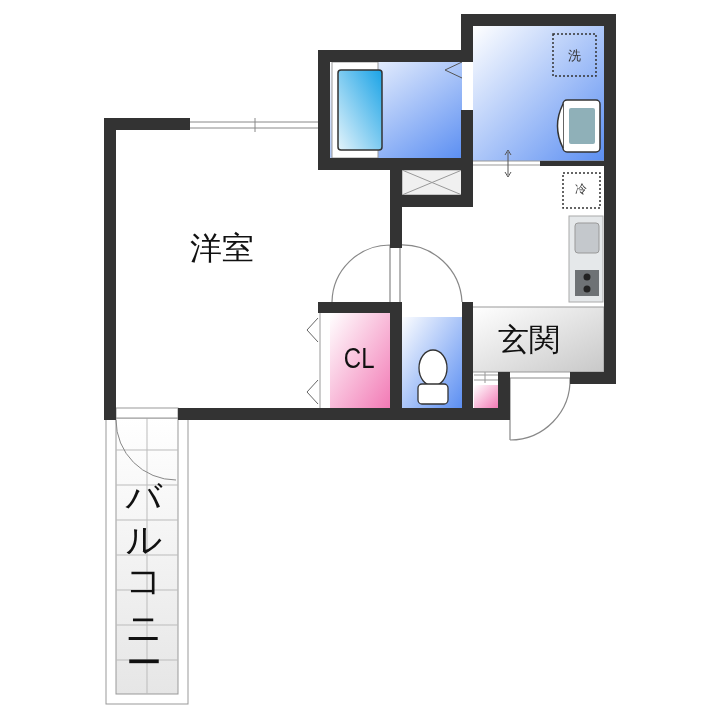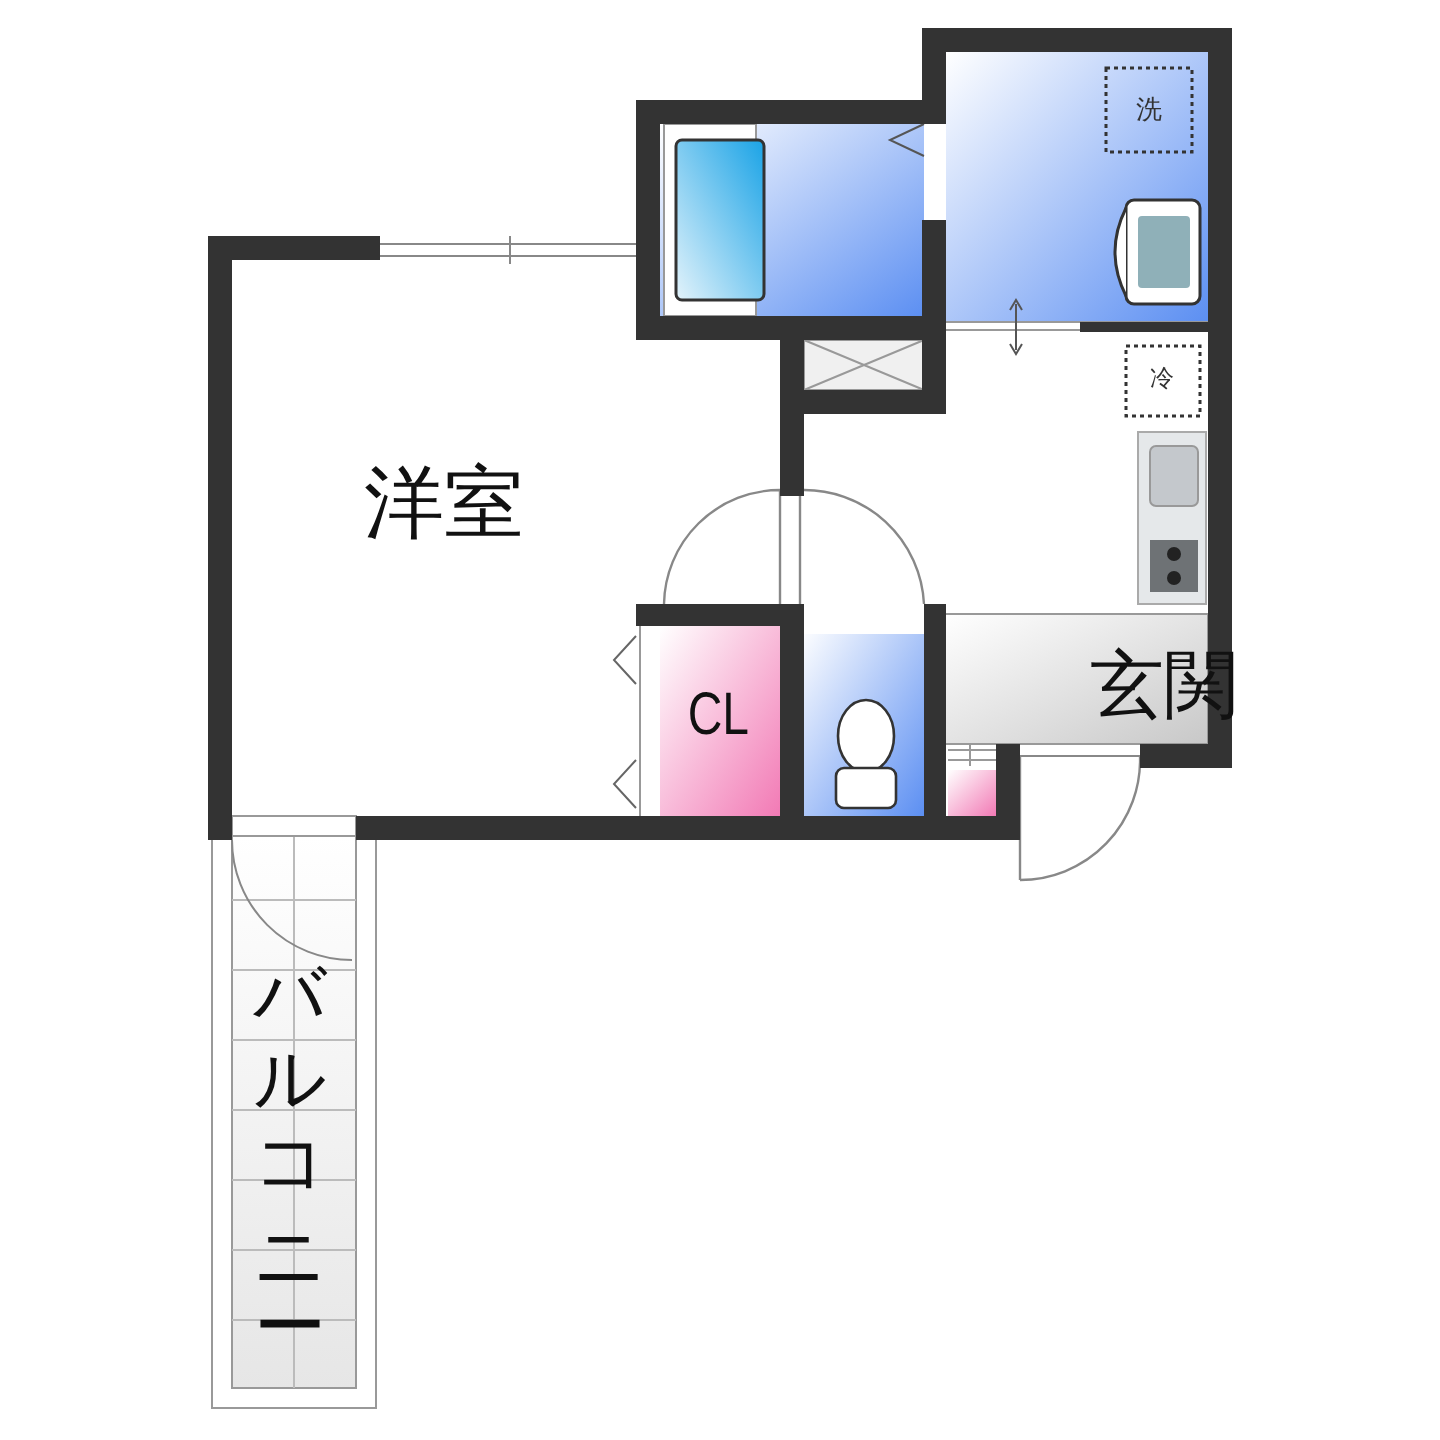--- a/index.html
+++ b/index.html
@@ -1,19 +1,19 @@
 <!DOCTYPE html>
 <html><head>
 <meta charset="utf-8">
 <style>
   html, body { margin:0; padding:0; background:#ffffff; }
   body { width:720px; height:720px; position:relative; overflow:hidden; font-family:"DejaVu Sans", sans-serif; }
   svg { position:absolute; left:0; top:0; }
   .lbl { position:absolute; color:#111; font-family:"DejaVu Sans", sans-serif; line-height:1; white-space:nowrap; }
-  .room-label { font-size:40px; text-align:center; }
+  .room-label { font-size:32px; text-align:center; }
   .cl-label { font-size:30px; font-family:"Liberation Sans Narrow","Liberation Sans", sans-serif; transform:scaleX(0.8); }
   .small-label { font-size:13px; color:#333; }
   .balcony-label { font-size:36px; writing-mode:vertical-rl; letter-spacing:6px; }
 </style>
 </head>
 <body>
 
 <svg width="720" height="720" viewBox="0 0 720 720">
   <defs>
     <linearGradient id="blueGrad" x1="0" y1="0" x2="1" y2="1">
@@ -137,18 +137,18 @@
     <rect x="570" y="372" width="46" height="12"></rect>
   </g>
 </svg>
 
 <div class="lbl room-label" style="left:162px; top:232px; width:120px;">
   <div>洋室</div>
 </div>
 
 <div class="lbl cl-label" style="left:340px; top:343px;">CL</div>
 
-<div class="lbl room-label" style="left:498px; top:324px; font-size:37px;margin-left:47px;">玄関</div>
+<div class="lbl room-label" style="left:498px; top:324px; font-size:31px;">玄関</div>
 
 <div class="lbl balcony-label" style="left:126px; top:456px;">バルコニー</div>
 
 <div class="lbl small-label" style="left:568px; top:49px;">洗</div>
 <div class="lbl small-label" style="left:575px; top:183px; font-size:12px;">冷</div>
 
 </body></html>

